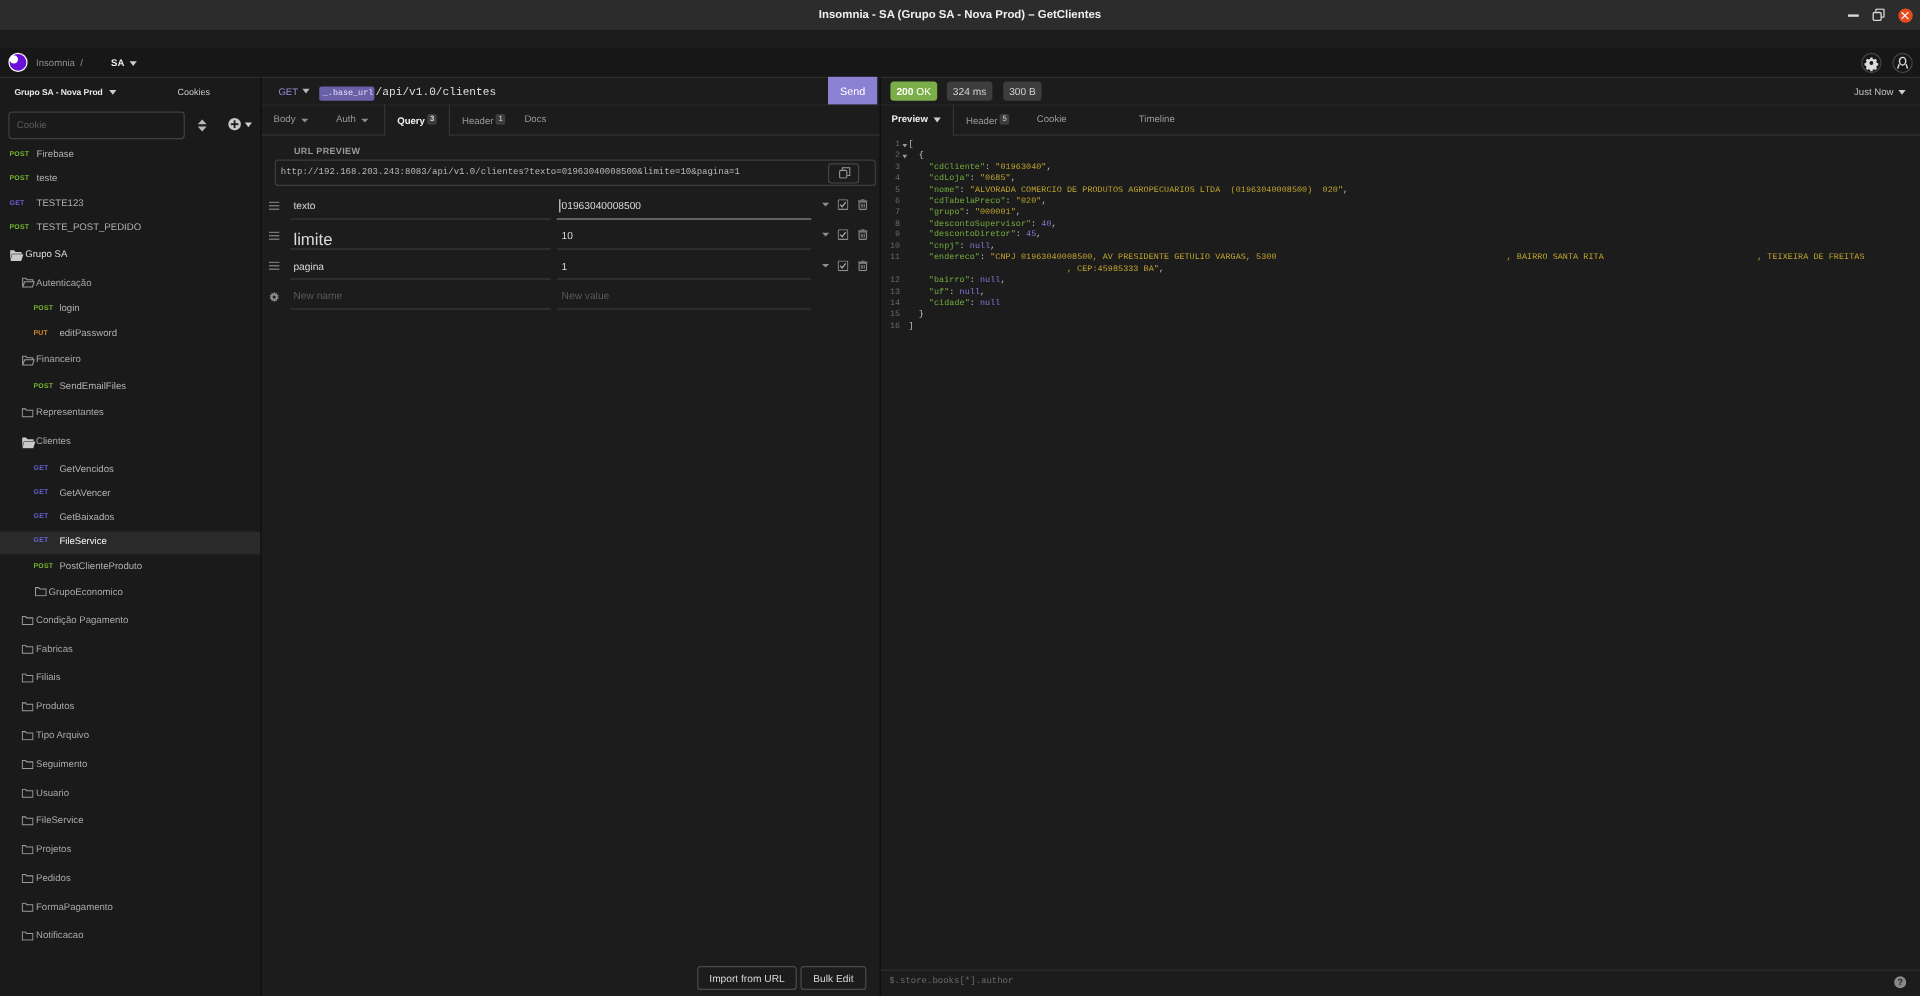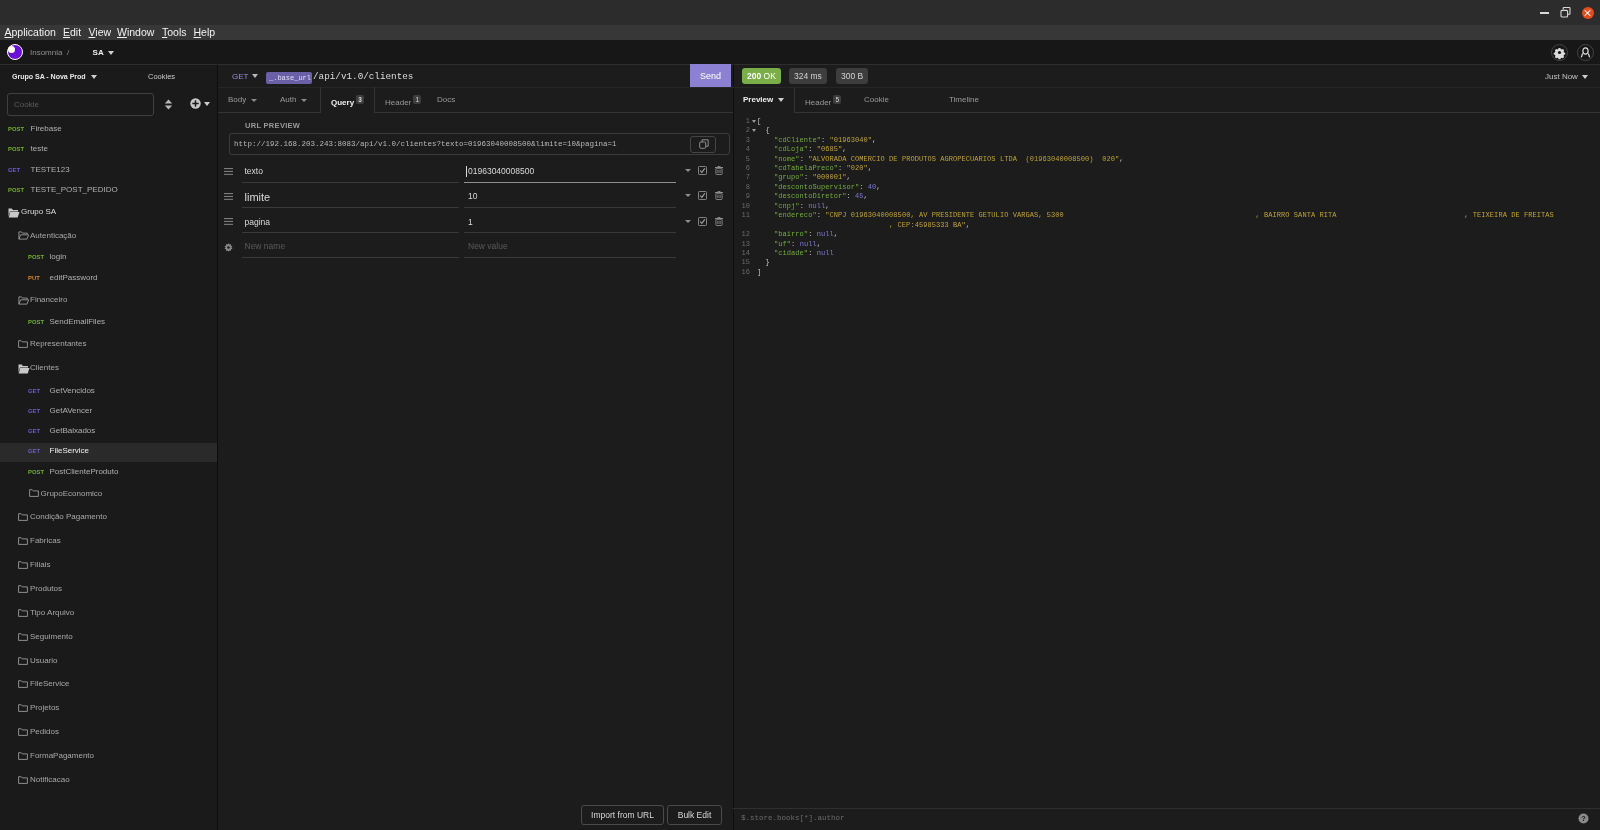--- a/index.html
+++ b/index.html
@@ -54,37 +54,30 @@
 .uline { position:absolute; height:1px; background:#3a3a3a; }
 
 
 .btn { position:absolute; border:1px solid #4a4a4a; border-radius:3px; color:#d8d8d8; font-size:8.5px; text-align:center; white-space:nowrap; }
 </style>
 </head>
 <body>
 <div id="app">
 
   <div id="titlebar"></div>
+  <div id="titletext">Insomnia - SA (Grupo SA - Nova Prod) – GetClientes</div>
   <div id="min"></div>
   <div id="restore">
       <svg width="11" height="11" viewBox="0 0 11 11">
         <path d="M3.2 2.6 V1.2 a0.7 0.7 0 0 1 0.7-0.7 h5.4 a0.7 0.7 0 0 1 0.7 0.7 v5.4 a0.7 0.7 0 0 1-0.7 0.7 H7.9" fill="none" stroke="#d8d8d8" stroke-width="1.1"></path>
         <rect x="1" y="3.4" width="6.6" height="6.6" rx="1" fill="none" stroke="#d8d8d8" stroke-width="1.1"></rect>
       </svg>
     </div>
   <div id="close"></div>
 
-  <div id="menubar">
-    <span style="left:4.5px"><u>A</u>pplication</span>
-    <span style="left:63px"><u>E</u>dit</span>
-    <span style="left:88.5px"><u>V</u>iew</span>
-    <span style="left:117px"><u>W</u>indow</span>
-    <span style="left:162px"><u>T</u>ools</span>
-    <span style="left:193.5px"><u>H</u>elp</span>
-  </div>
 
   <div id="appheader"></div>
   <div id="logo">
       <i></i>
     </div>
   <div id="crumb">Insomnia&nbsp; /&nbsp; <b>SA</b>&nbsp; <span class="caret" style="border-top-color:#cfcfcf"></span></div>
   <div class="circbtn" style="left:1551px; top:44px;">
     <svg width="15" height="15" viewBox="0 0 15 15" style="margin:0 auto; margin-top:0px;">
         <g transform="translate(7.5,7.5)">
           <path d="M-0.9 -4.6 h1.8 l0.3 1.2 a3.6 3.6 0 0 1 1.1 0.45 l1.1 -0.6 1.27 1.27 -0.6 1.1 a3.6 3.6 0 0 1 0.45 1.1 l1.2 0.3 v1.8 l-1.2 0.3 a3.6 3.6 0 0 1 -0.45 1.1 l0.6 1.1 -1.27 1.27 -1.1 -0.6 a3.6 3.6 0 0 1 -1.1 0.45 l-0.3 1.2 h-1.8 l-0.3 -1.2 a3.6 3.6 0 0 1 -1.1 -0.45 l-1.1 0.6 -1.27 -1.27 0.6 -1.1 a3.6 3.6 0 0 1 -0.45 -1.1 l-1.2 -0.3 v-1.8 l1.2 -0.3 a3.6 3.6 0 0 1 0.45 -1.1 l-0.6 -1.1 1.27 -1.27 1.1 0.6 a3.6 3.6 0 0 1 1.1 -0.45 z" fill="#dcdcdc"></path>
@@ -319,21 +312,21 @@
             <path d="M2.7 3.8 v3.2 M4 3.8 v3.2 M5.3 3.8 v3.2" stroke="#8d8d8d" stroke-width="0.7"></path>
           </svg>
         </div>
     <div class="abs" style="left:224px; top:192.8px;">
           <svg width="9" height="7" viewBox="0 0 9 7">
             <rect y="0" width="9" height="1.1" fill="#7d7d7d"></rect>
             <rect y="2.9" width="9" height="1.1" fill="#7d7d7d"></rect>
             <rect y="5.8" width="9" height="1.1" fill="#7d7d7d"></rect>
           </svg>
         </div>
-    <div class="abs" style="left:244.5px; top:191.3px; font-size:11px; color:#dadada;">limite</div>
+    <div class="abs" style="left:244.5px; top:191.3px; font-size:14px; color:#dadada;">limite</div>
     <div class="abs" style="left:468px; top:191.3px; font-size:8.5px; color:#dadada;">10</div>
     <div class="uline" style="left:242px; top:206.8px; width:216.5px;"></div>
     <div class="uline" style="left:463.5px; top:206.8px; width:212.5px; background:#383838;"></div>
     <div class="abs caret" style="left:685px; top:194.3px; border-left-width:3.2px; border-right-width:3.2px; border-top-width:3.8px; border-top-color:#8d8d8d;"></div>
     <div class="abs" style="left:698px; top:191.3px;">
           <svg width="9" height="9" viewBox="0 0 9 9">
             <rect x="0.5" y="0.5" width="8" height="8" rx="0.8" fill="none" stroke="#8d8d8d" stroke-width="0.9"></rect>
             <path d="M2.2 4.5 L3.8 6.3 L6.8 2.4" fill="none" stroke="#a5a5a5" stroke-width="1.1"></path>
           </svg>
         </div>

